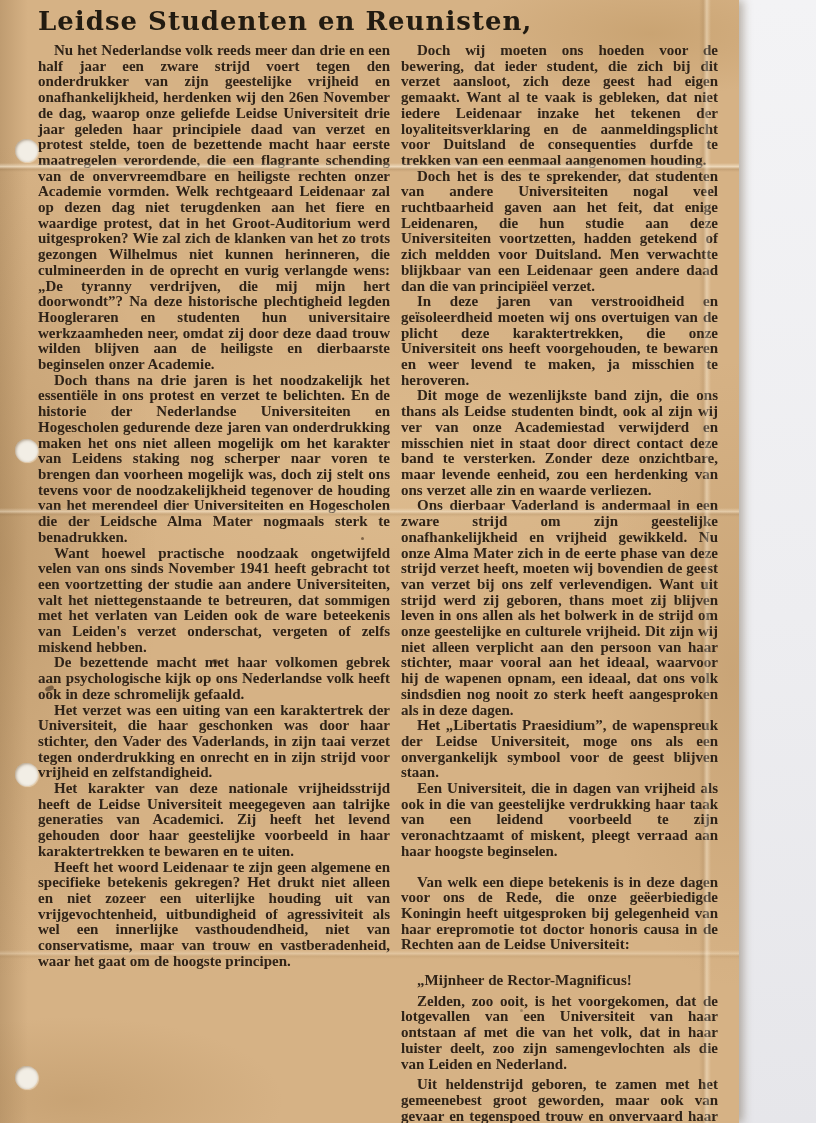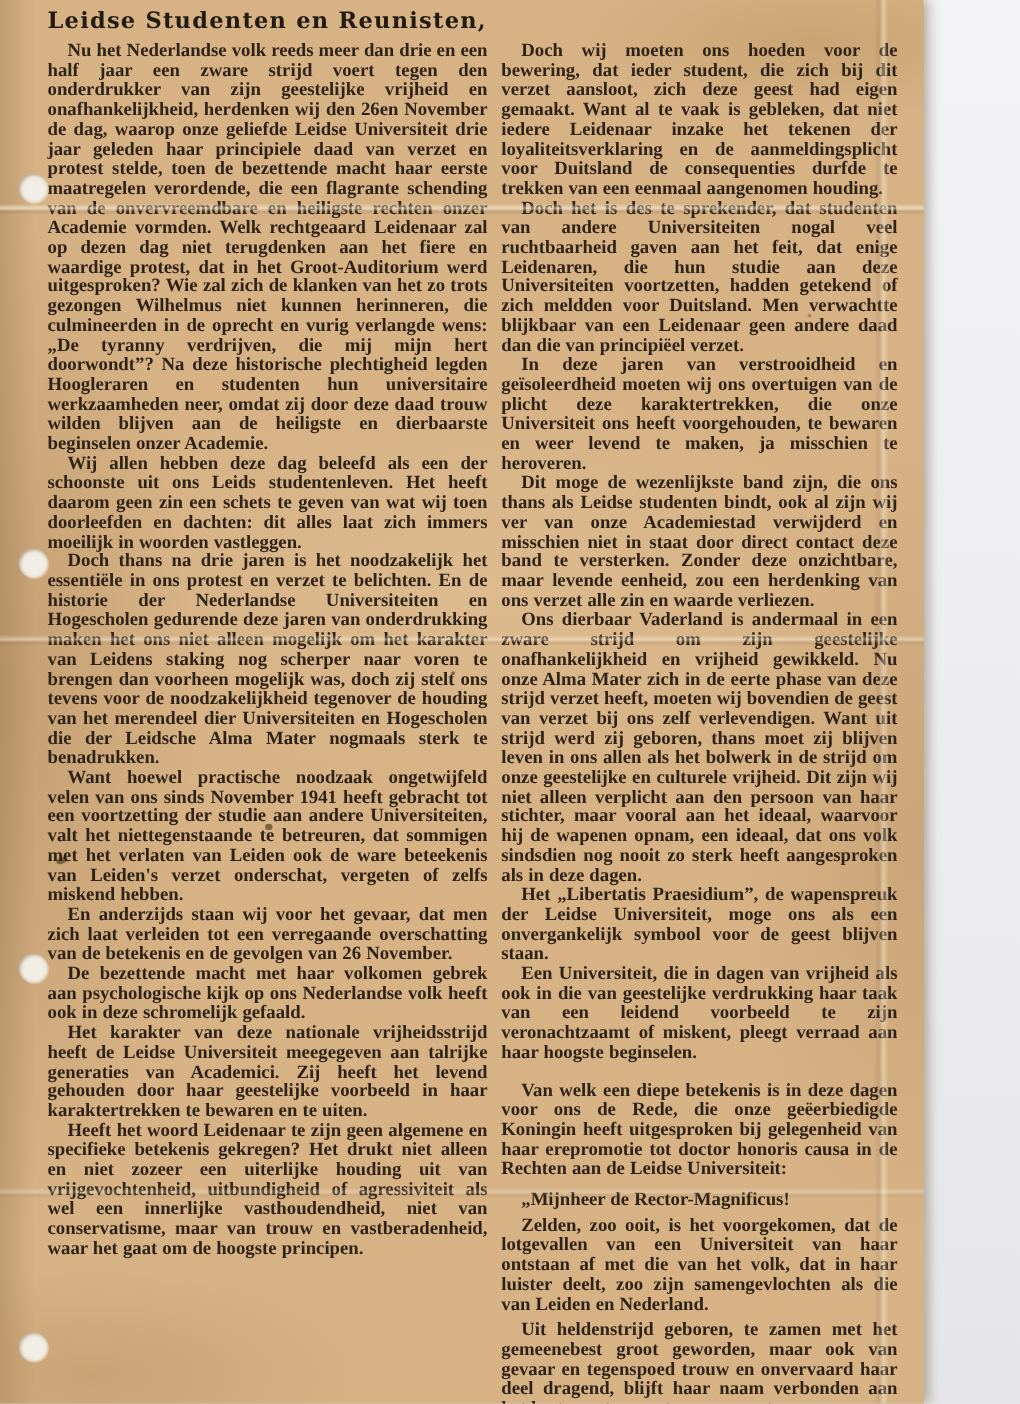--- a/index.html
+++ b/index.html
@@ -21,30 +21,30 @@
       #d6b285;
     box-shadow:4px 0 9px rgba(85,65,40,.38);
   }
   .crease-h{position:absolute;left:0;width:739px;height:9px;pointer-events:none;
     background:linear-gradient(180deg, transparent, rgba(255,246,228,.55) 40%, rgba(110,80,45,.16) 68%, transparent);}
   .c1{top:163px;} .c2{top:508px;opacity:.75;} .c3{top:950px;opacity:.5;}
   .crease-v{position:absolute;top:0;bottom:0;width:12px;left:699px;pointer-events:none;
     background:linear-gradient(90deg, transparent, rgba(110,80,45,.12) 35%, rgba(255,246,228,.38) 65%, transparent);}
   .title{
     font-family:"DejaVu Serif","Liberation Serif",serif;
-    font-weight:bold;font-size:18px;letter-spacing:1px;color:#221b11;
+    font-weight:bold;font-size:26px;letter-spacing:1px;color:#221b11;
     margin:6px 0 7px 38px;
   }
   .columns{display:flex;margin-left:38px;}
   .col{font-size:15px;line-height:15.7px;text-align:justify;word-spacing:.3px;}
   .col-left{width:352px;margin-right:11px;}
   .col-right{width:317px;}
   .para{margin:0;text-indent:16px;font-weight:bold;}
   .gap-top{margin-top:15px;}
-  .gap-small{margin-top:9px;margin-bottom:3px;}
+  .gap-small{margin-top:20px;margin-bottom:3px;}
   .gap-tiny{margin-top:5px;}
   .hole{position:absolute;left:15px;width:23px;height:23px;border-radius:50%;
     background:#f2eee5;box-shadow:inset 1px 1px 3px rgba(110,80,45,.5), 1px 1px 1px rgba(255,250,235,.5);}
   .h1{top:139px;} .h2{top:439px;} .h3{top:763px;} .h4{top:1066px;}
   .speck{position:absolute;border-radius:50%;background:rgba(52,34,18,.55);}
   .s1{left:45px;top:686px;width:9px;height:5px;transform:rotate(-20deg);}
   .s2{left:212px;top:659px;width:6px;height:5px;}
   .s3{left:361px;top:537px;width:3px;height:3px;}
   .s4{left:520px;top:1009px;width:3px;height:3px;opacity:.6;}
   .s5{left:646px;top:251px;width:3px;height:3px;opacity:.5;}
@@ -57,25 +57,24 @@
     <div class="crease-h c1"></div>
     <div class="crease-h c2"></div>
     <div class="crease-h c3"></div>
     <div class="crease-v"></div>
 
     <h1 class="title">Leidse Studenten en Reunisten,</h1>
 
     <div class="columns">
       <div class="col col-left">
         <p class="para">Nu het Nederlandse volk reeds meer dan drie en een half jaar een zware strijd voert tegen den onderdrukker van zijn geestelijke vrijheid en onafhankelijkheid, herdenken wij den 26en November de dag, waarop onze geliefde Leidse Universiteit drie jaar geleden haar principiele daad van verzet en protest stelde, toen de bezettende macht haar eerste maatregelen verordende, die een flagrante schending van de onvervreemdbare en heiligste rechten onzer Academie vormden. Welk rechtgeaard Leidenaar zal op dezen dag niet terugdenken aan het fiere en waardige protest, dat in het Groot-Auditorium werd uitgesproken? Wie zal zich de klanken van het zo trots gezongen Wilhelmus niet kunnen herinneren, die culmineerden in de oprecht en vurig verlangde wens: „De tyranny verdrijven, die mij mijn hert doorwondt”? Na deze historische plechtigheid legden Hoogleraren en studenten hun universitaire werkzaamheden neer, omdat zij door deze daad trouw wilden blijven aan de heiligste en dierbaarste beginselen onzer Academie.</p>
-        <p class="para">Wij allen hebben deze dag beleefd als een der schoonste uit ons Leids studentenleven. Het heeft daarom geen zin een schets te geven van wat wij toen doorleefden en dachten: dit alles laat zich immers moeilijk in woorden vastleggen.</p>
         <p class="para">Doch thans na drie jaren is het noodzakelijk het essentiële in ons protest en verzet te belichten. En de historie der Nederlandse Universiteiten en Hogescholen gedurende deze jaren van onderdrukking maken het ons niet alleen mogelijk om het karakter van Leidens staking nog scherper naar voren te brengen dan voorheen mogelijk was, doch zij stelt ons tevens voor de noodzakelijkheid tegenover de houding van het merendeel dier Universiteiten en Hogescholen die der Leidsche Alma Mater nogmaals sterk te benadrukken.</p>
         <p class="para">Want hoewel practische noodzaak ongetwijfeld velen van ons sinds November 1941 heeft gebracht tot een voortzetting der studie aan andere Universiteiten, valt het niettegenstaande te betreuren, dat sommigen met het verlaten van Leiden ook de ware beteekenis van Leiden's verzet onderschat, vergeten of zelfs miskend hebben.</p>
-        <p class="para">En anderzijds staan wij voor het gevaar, dat men zich laat verleiden tot een verregaande overschatting van de betekenis en de gevolgen van 26 November.</p>
         <p class="para">De bezettende macht met haar volkomen gebrek aan psychologische kijk op ons Nederlandse volk heeft ook in deze schromelijk gefaald.</p>
+        <p class="para">Het verzet was een uiting van een karaktertrek der Universiteit, die haar geschonken was door haar stichter, den Vader des Vaderlands, in zijn taai verzet tegen onderdrukking en onrecht en in zijn strijd voor vrijheid en zelfstandigheid.</p>
         <p class="para">Het karakter van deze nationale vrijheidsstrijd heeft de Leidse Universiteit meegegeven aan talrijke generaties van Academici. Zij heeft het levend gehouden door haar geestelijke voorbeeld in haar karaktertrekken te bewaren en te uiten.</p>
         <p class="para">Heeft het woord Leidenaar te zijn geen algemene en specifieke betekenis gekregen? Het drukt niet alleen en niet zozeer een uiterlijke houding uit van vrijgevochtenheid, uitbundigheid of agressiviteit als wel een innerlijke vasthoudendheid, niet van conservatisme, maar van trouw en vastberadenheid, waar het gaat om de hoogste principen.</p>
       </div>
       <div class="col col-right">
         <p class="para">Doch wij moeten ons hoeden voor de bewering, dat ieder student, die zich bij dit verzet aansloot, zich deze geest had eigen gemaakt. Want al te vaak is gebleken, dat niet iedere Leidenaar inzake het tekenen der loyaliteitsverklaring en de aanmeldingsplicht voor Duitsland de consequenties durfde te trekken van een eenmaal aangenomen houding.</p>
         <p class="para">Doch het is des te sprekender, dat studenten van andere Universiteiten nogal veel ruchtbaarheid gaven aan het feit, dat enige Leidenaren, die hun studie aan deze Universiteiten voortzetten, hadden getekend of zich meldden voor Duitsland. Men verwachtte blijkbaar van een Leidenaar geen andere daad dan die van principiëel verzet.</p>
         <p class="para">In deze jaren van verstrooidheid en geïsoleerdheid moeten wij ons overtuigen van de plicht deze karaktertrekken, die onze Universiteit ons heeft voorgehouden, te bewaren en weer levend te maken, ja misschien te heroveren.</p>
         <p class="para">Dit moge de wezenlijkste band zijn, die ons thans als Leidse studenten bindt, ook al zijn wij ver van onze Academiestad verwijderd en misschien niet in staat door direct contact deze band te versterken. Zonder deze onzichtbare, maar levende eenheid, zou een herdenking van ons verzet alle zin en waarde verliezen.</p>
         <p class="para">Ons dierbaar Vaderland is andermaal in een zware strijd om zijn geestelijke onafhankelijkheid en vrijheid gewikkeld. Nu onze Alma Mater zich in de eerte phase van deze strijd verzet heeft, moeten wij bovendien de geest van verzet bij ons zelf verlevendigen. Want uit strijd werd zij geboren, thans moet zij blijven leven in ons allen als het bolwerk in de strijd om onze geestelijke en culturele vrijheid. Dit zijn wij niet alleen verplicht aan den persoon van haar stichter, maar vooral aan het ideaal, waarvoor hij de wapenen opnam, een ideaal, dat ons volk sindsdien nog nooit zo sterk heeft aangesproken als in deze dagen.</p>
         <p class="para">Het „Libertatis Praesidium”, de wapenspreuk der Leidse Universiteit, moge ons als een onvergankelijk symbool voor de geest blijven staan.</p>

